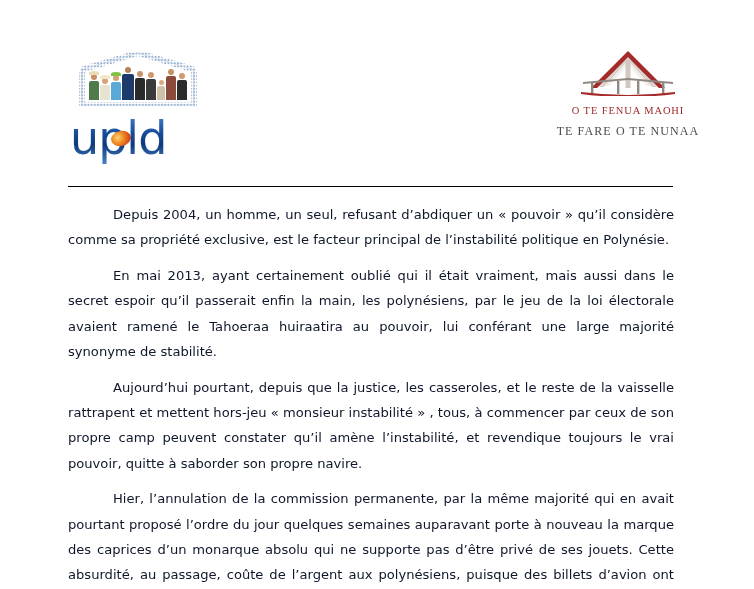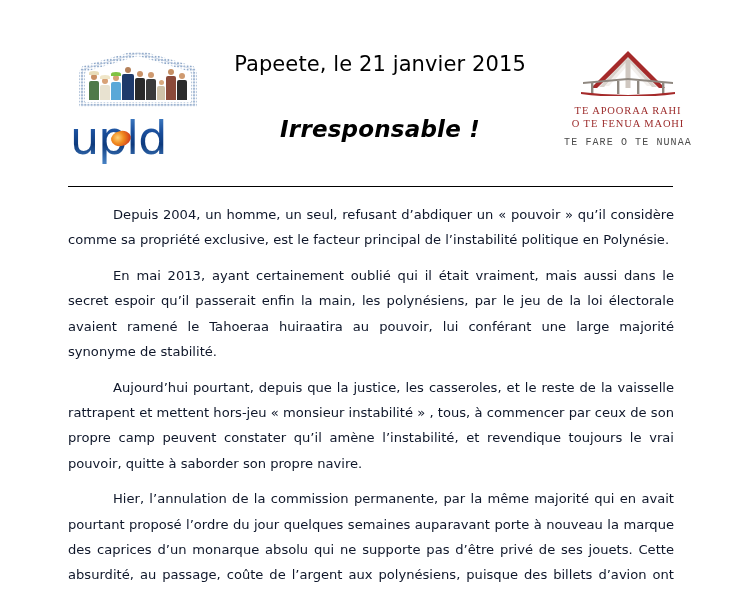--- a/index.html
+++ b/index.html
@@ -155,22 +155,22 @@
   .assembly-line1,
   .assembly-line2 {
     font-family: "Liberation Serif", serif;
     font-size: 10.5px;
     letter-spacing: 0.9px;
     color: #9c2b2b;
     line-height: 13px;
     white-space: nowrap;
   }
   .assembly-sub {
-    font-family: Liberation Mono, monospace;
-    font-size: 10px;
+    font-family: Liberation Serif, serif;
+    font-size: 12px;
     letter-spacing: 1.1px;
     color: #4a4a4a;
     margin-top: 7px;
     white-space: nowrap;
   }
 
   
   .hrule {
     position: absolute;
     left: 68px;
@@ -256,39 +256,34 @@
             <div class="body" style="height:20px;background:#2c2c2c"></div>
           </div>
       </div>
     </div>
     <div class="upld-word">
       <span class="upld-text">upld</span>
       <span class="upld-fish"></span>
     </div>
   </div>
 
-  <div class="center-block">
-    <div class="doc-date">Papeete, le 21 janvier 2015</div>
-    <div class="doc-headline">Irresponsable !</div>
-  </div>
 
   <div class="logo-assembly">
     <svg class="assembly-fare" viewBox="0 0 110 48">
       <path d="M55,3 L92,40 L86,40 L55,10 L24,40 L18,40 Z" fill="#a52a2a"></path>
       <path d="M55,9 L84,39 L79,39 L55,15 L31,39 L26,39 Z" fill="#d9d2cc"></path>
       <path d="M55,12 L78,38 L74,38 L55,17 L36,38 L32,38 Z" fill="#f2efec"></path>
       <rect x="52.5" y="12" width="5" height="28" fill="#cfc7c0"></rect>
       <path d="M10,34 L55,30 L100,34 L100,36 L55,32 L10,36 Z" fill="#8f8880"></path>
       <rect x="18" y="35" width="2.4" height="11" fill="#8f8880"></rect>
       <rect x="44" y="33" width="2.4" height="13" fill="#8f8880"></rect>
       <rect x="64" y="33" width="2.4" height="13" fill="#8f8880"></rect>
       <rect x="89" y="35" width="2.4" height="11" fill="#8f8880"></rect>
       <path d="M8,44 Q55,50 102,44 L102,46 Q55,52 8,46 Z" fill="#a52a2a"></path>
     </svg>
-    <div class="assembly-line1">TE APOORAA RAHI</div>
     <div class="assembly-line2">O TE FENUA MAOHI</div>
     <div class="assembly-sub">TE FARE O TE NUNAA</div>
   </div>
 </div>
 
 <div class="hrule"></div>
 
 <div class="content">
   <p class="para">Depuis 2004, un homme, un seul, refusant d’abdiquer un « pouvoir » qu’il considère comme sa propriété exclusive, est le facteur principal de l’instabilité politique en Polynésie.</p>
   <p class="para">En mai 2013, ayant certainement oublié qui il était vraiment, mais aussi dans le secret espoir qu’il passerait enfin la main, les polynésiens, par le jeu de la loi électorale avaient ramené le Tahoeraa huiraatira au pouvoir, lui conférant une large majorité synonyme de stabilité.</p>

